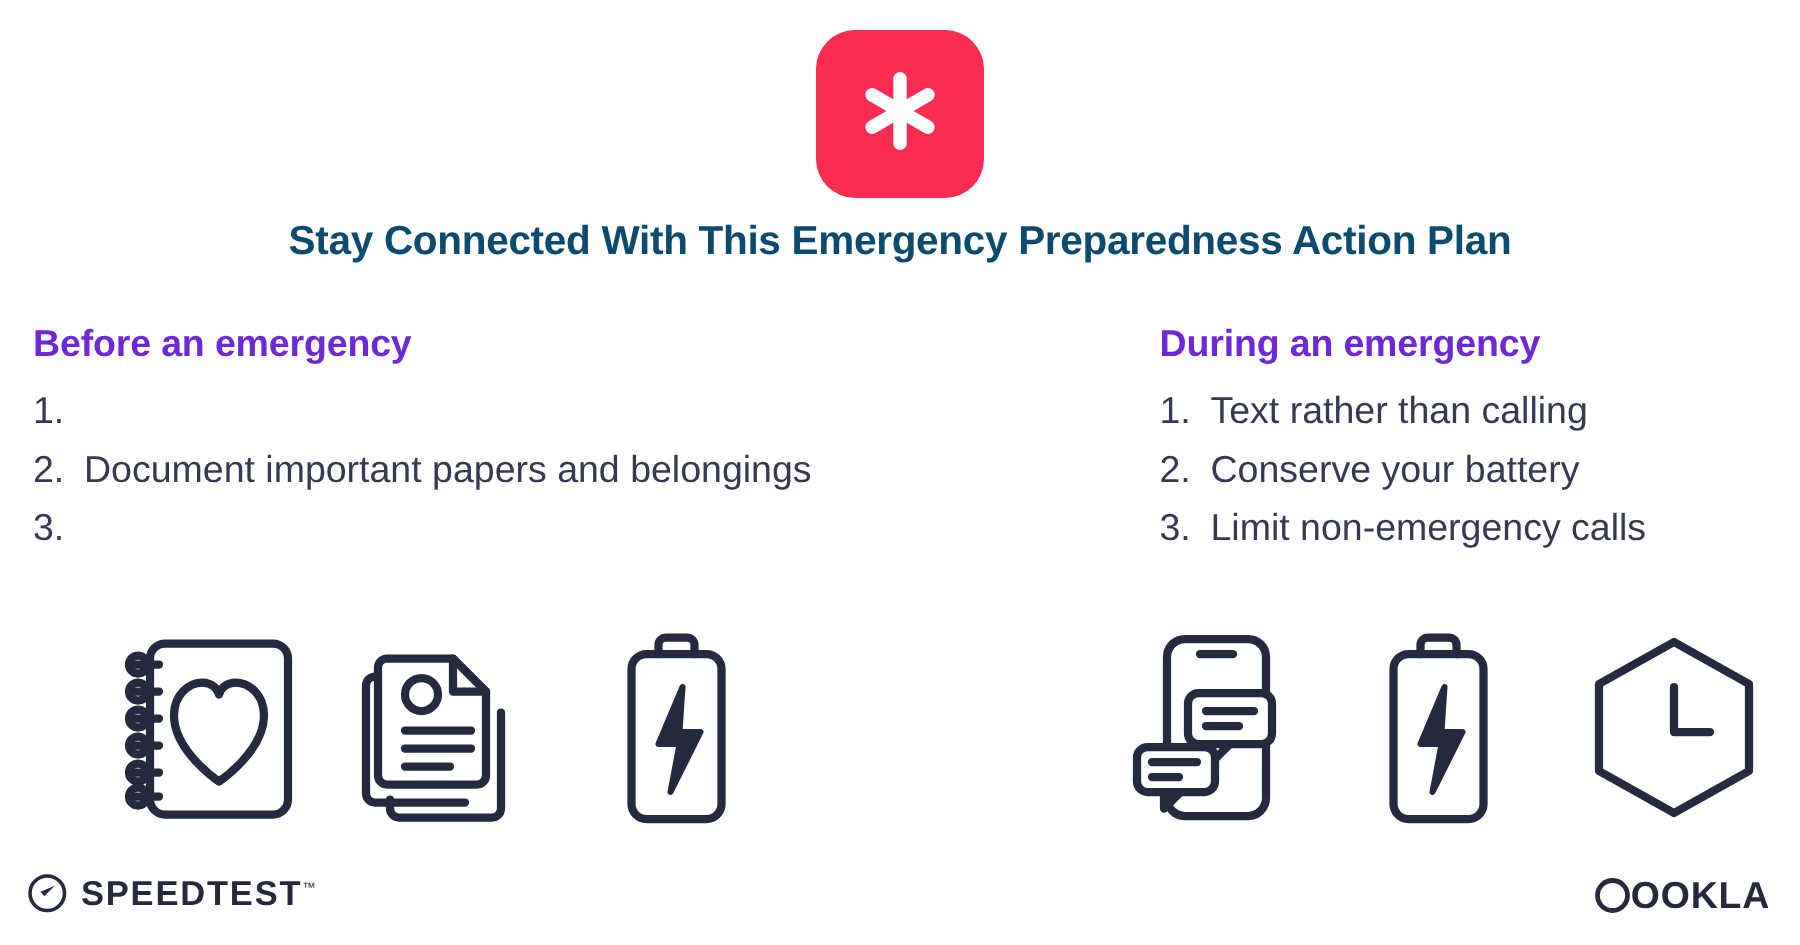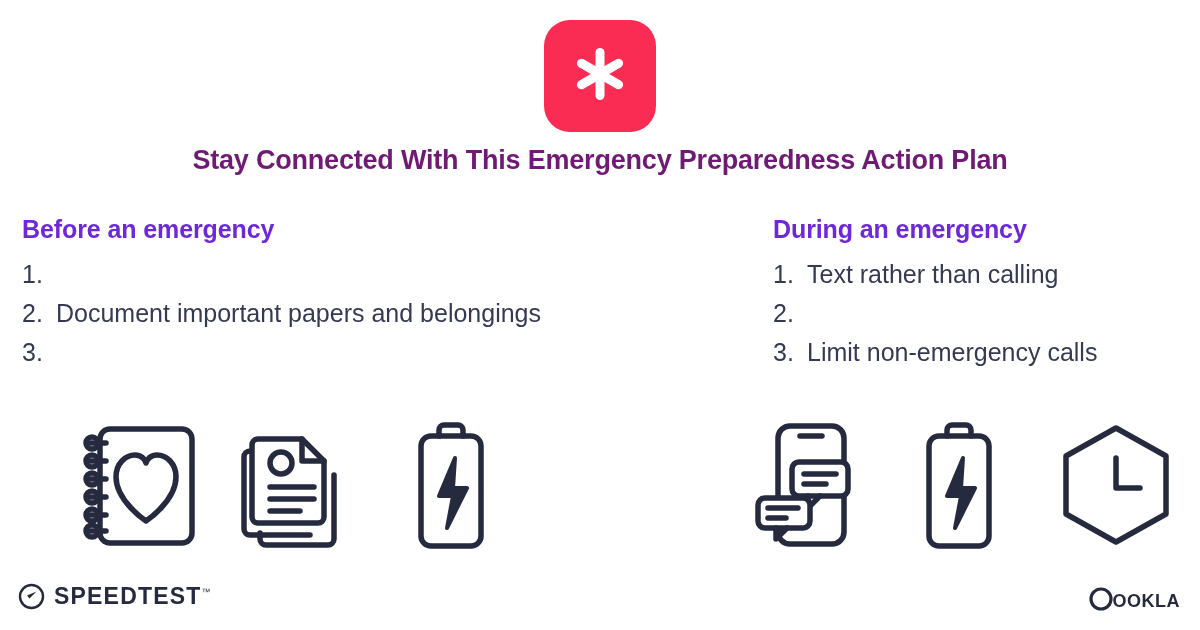--- a/index.html
+++ b/index.html
@@ -42,21 +42,21 @@
   
   .title {
     position: absolute;
     top: 145px;
     left: 0;
     width: 1200px;
     text-align: center;
     font-size: 27px;
     font-weight: bold;
     letter-spacing: -0.2px;
-    color: #701a75;
+    color: #0c4a6e;
   }
 
   
   .columns {
     position: absolute;
     top: 215px;
     left: 0;
     width: 1200px;
     display: flex;
   }
@@ -143,21 +143,21 @@
     vertical-align: super;
     font-weight: normal;
     letter-spacing: 0;
   }
   .footer-right {
     position: absolute;
     right: 20px;
     bottom: 18px;
   }
   .ookla-word {
-    font-size: 18px;
+    font-size: 25px;
     font-weight: bold;
     letter-spacing: 0.5px;
     color: #262a3e;
   }
 </style>
 </head>
 <body>
 
 <div class="page">
 
@@ -197,20 +197,21 @@
 
     <div class="col col-right">
       <div class="col-head">During an emergency</div>
       <ol class="steps">
         <li>
           <span class="num">1.</span>
           <span>Text rather than calling</span>
         </li>
         <li>
           <span class="num">2.</span>
+          <span>Conserve your battery</span>
         </li>
         <li>
           <span class="num">3.</span>
           <span>Limit non-emergency calls</span>
         </li>
       </ol>
     </div>
 
   </div>
 

